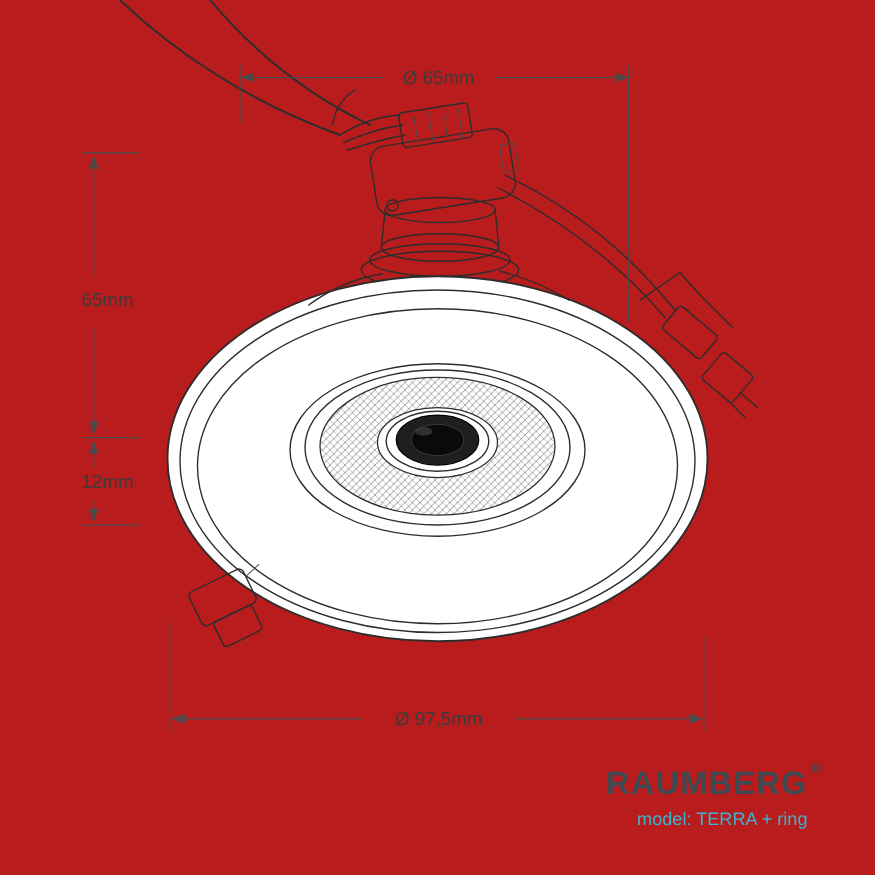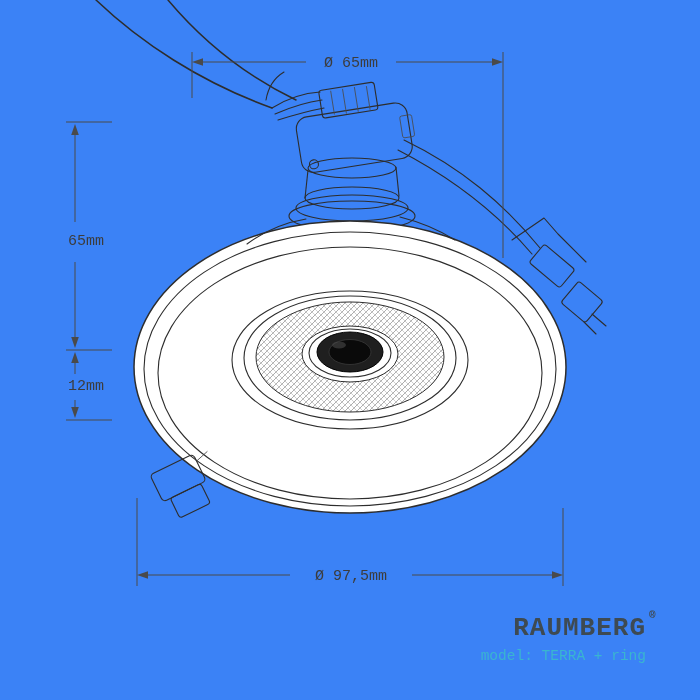--- a/index.html
+++ b/index.html
@@ -1,17 +1,17 @@
 <!DOCTYPE html>
 <html><head>
 <meta charset="utf-8">
 <style>
   html,body{margin:0;padding:0;background:#ffffff;}
-  .stage{position:relative;width:700px;height:700px;background:#3b82f6;overflow:hidden;
-         font-family:Liberation Mono, monospace;}
+  .stage{position:relative;width:700px;height:700px;background:#b91c1c;overflow:hidden;
+         font-family:Liberation Sans, sans-serif;}
   svg{display:block;}
   .ln{fill:none;stroke:#2d2d2d;stroke-width:1.1;stroke-linecap:round;stroke-linejoin:round;}
   .ln2{fill:none;stroke:#2d2d2d;stroke-width:1.5;stroke-linecap:round;}
   .thin{fill:none;stroke:#4a4a4a;stroke-width:0.8;}
   .dim{fill:none;stroke:#4a4a4a;stroke-width:1;}
   .arrow{fill:#4a4a4a;stroke:none;}
   .dimtext{font-size:15px;fill:#3c3c3c;}
   .brandtext{font-size:26px;font-weight:bold;letter-spacing:1px;}
   .regtext{font-size:11px;font-weight:bold;}
   .modeltext{font-size:14.5px;}

